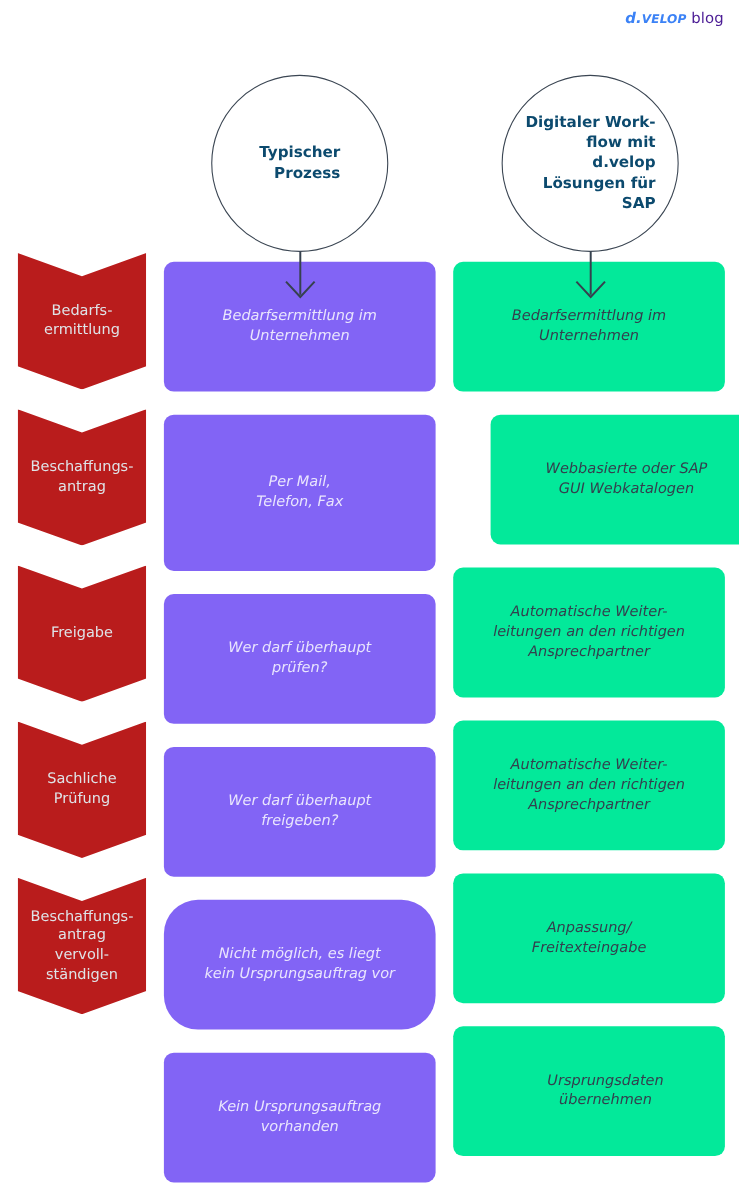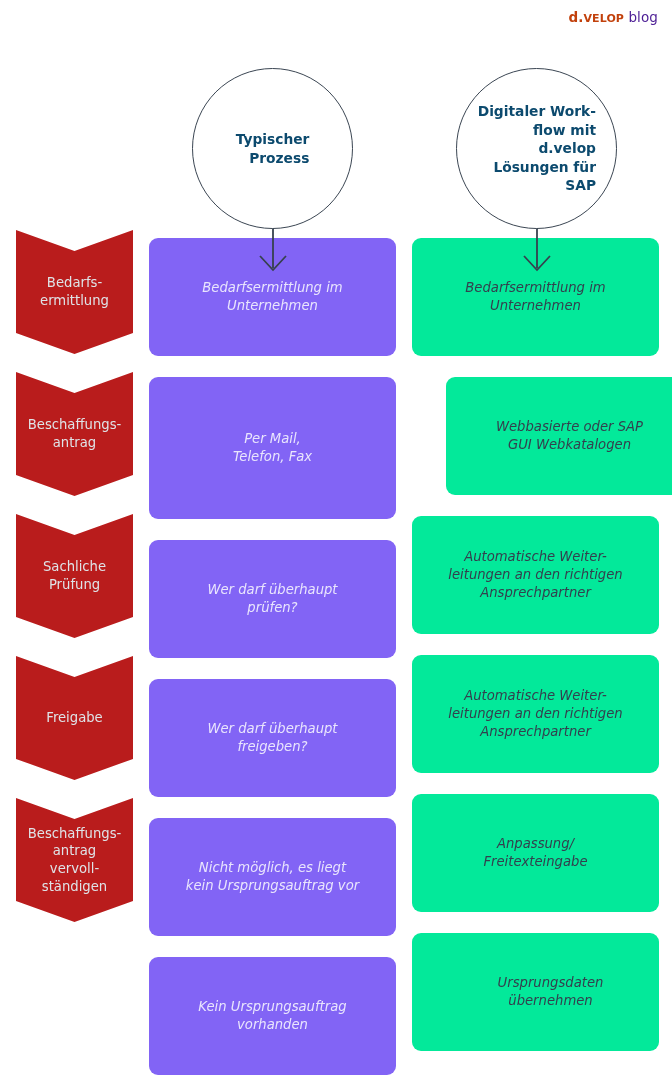--- a/index.html
+++ b/index.html
@@ -17,22 +17,23 @@
   .logo {
     position: absolute;
     top: 9px;
     right: 14px;
     font-size: 13.5px;
     letter-spacing: .1px;
     color: #8a9099;
     white-space: nowrap;
   }
   .logo .brand {
-    color: #c2410c;
+    color: #3b82f6;
     font-weight: bold;
+    font-style: italic;
   }
   .logo .brand .smallcap {
     font-size: 11px;
     text-transform: uppercase;
   }
   .logo .blog {
     color: #4c1d95;
     font-weight: normal;
   }
 
@@ -144,44 +145,44 @@
 </svg>
 
 <div class="chev-col" id="chev-col">
     <div class="chevron" style="height: 124px;">
       <span>Bedarfs-<br>ermittlung</span>
     </div>
     <div class="chevron" style="height: 124px;">
       <span>Beschaffungs-<br>antrag</span>
     </div>
     <div class="chevron" style="height: 124px;">
+      <span>Freigabe</span>
+    </div>
+    <div class="chevron" style="height: 124px;">
       <span>Sachliche<br>Prüfung</span>
-    </div>
-    <div class="chevron" style="height: 124px;">
-      <span>Freigabe</span>
     </div>
     <div class="chevron" style="height: 124px;">
       <span>Beschaffungs-<br>antrag<br>vervoll-<br>ständigen</span>
     </div>
   </div>
 
 <div class="card-col" id="col-purple">
     <div class="card purple" style="height: 118px;">
       <span>Bedarfsermittlung im<br>Unternehmen</span>
     </div>
     <div class="card purple" style="height: 142px;">
       <span>Per Mail,<br>Telefon, Fax</span>
     </div>
     <div class="card purple" style="height: 118px;">
       <span>Wer darf überhaupt<br>prüfen?</span>
     </div>
     <div class="card purple" style="height: 118px;">
       <span>Wer darf überhaupt<br>freigeben?</span>
     </div>
-    <div class="card purple" style="height: 118px;">
+    <div class="card purple" style="height: 118px; border-radius: 31px;">
       <span>Nicht möglich, es liegt<br>kein Ursprungsauftrag vor</span>
     </div>
     <div class="card purple" style="height: 118px;">
       <span>Kein Ursprungsauftrag<br>vorhanden</span>
     </div>
   </div>
 
 <div class="card-col" id="col-green">
     <div class="card green" style="height: 118px;">
       <span>Bedarfsermittlung im<br>Unternehmen</span>

